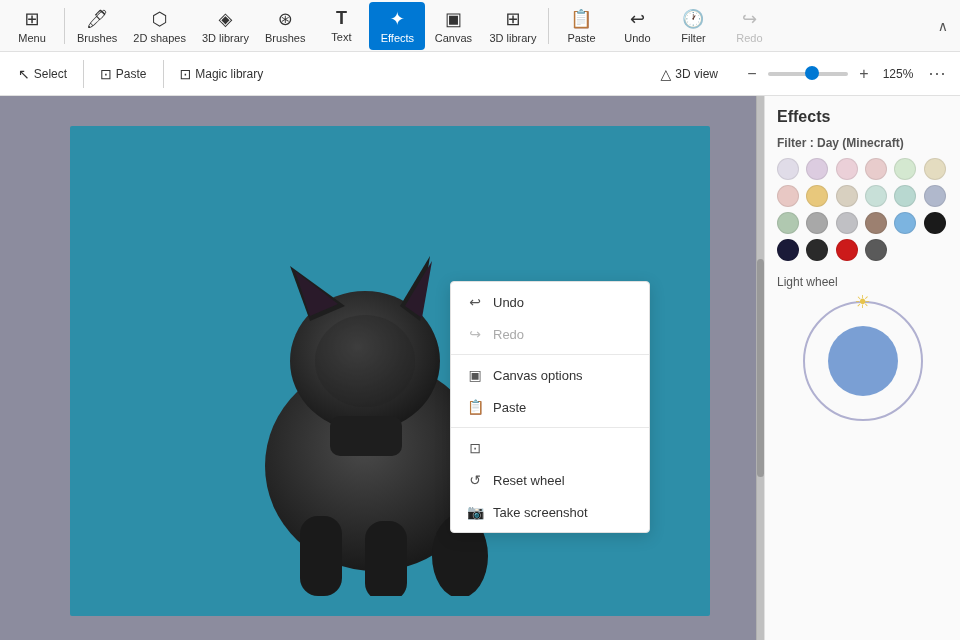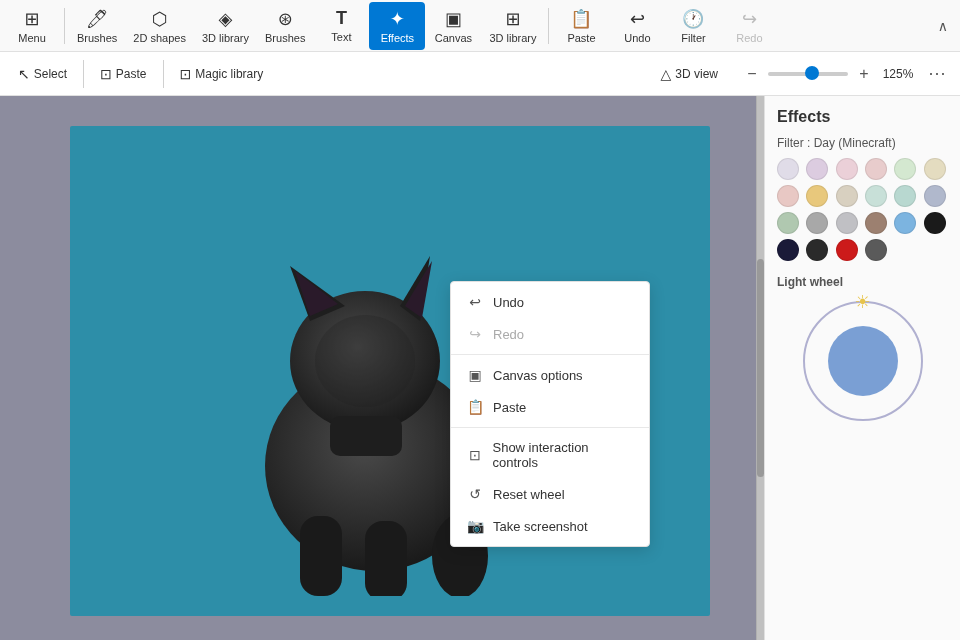--- a/index.html
+++ b/index.html
@@ -92,30 +92,30 @@
 
     
     .right-panel {
       width: 196px; background: #fafafa; border-left: 1px solid #e0e0e0;
       display: flex; flex-direction: column; padding: 12px;
     }
     .panel-title {
       font-size: 16px; font-weight: 600; color: #333; margin-bottom: 10px;
     }
     .filter-label { font-size: 12px; color: #555; margin-bottom: 8px; }
-    .filter-label span { font-weight: 400; }
+    .filter-label span { font-weight: 700; }
     .color-grid {
       display: grid; grid-template-columns: repeat(6, 1fr); gap: 5px;
       margin-bottom: 14px;
     }
     .color-dot {
       width: 22px; height: 22px; border-radius: 50%; cursor: pointer;
       border: 1.5px solid rgba(0,0,0,0.08);
     }
-    .light-wheel-label { font-size: 12px; color: #555; margin-bottom: 8px; font-weight: bold; }
+    .light-wheel-label { font-size: 12px; color: #555; margin-bottom: 8px; }
     .light-wheel {
       display: flex; justify-content: center; align-items: center;
       margin-top: 4px;
     }
     .wheel-container {
       position: relative; width: 120px; height: 120px;
     }
     .wheel-ring {
       position: absolute; top: 0; left: 0;
       width: 120px; height: 120px; border-radius: 50%;
@@ -278,21 +278,20 @@
         <span class="ctx-icon">▣</span>
         <span>Canvas options</span>
       </div>
       <div class="ctx-item">
         <span class="ctx-icon">📋</span>
         <span>Paste</span>
       </div>
       <div class="ctx-separator"></div>
       <div class="ctx-item">
         <span class="ctx-icon">⊡</span>
-        <span>Show interaction controls</span>
       </div>
       <div class="ctx-item">
         <span class="ctx-icon">↺</span>
         <span>Reset wheel</span>
       </div>
       <div class="ctx-item">
         <span class="ctx-icon">📷</span>
         <span>Take screenshot</span>
       </div>
     </div>

